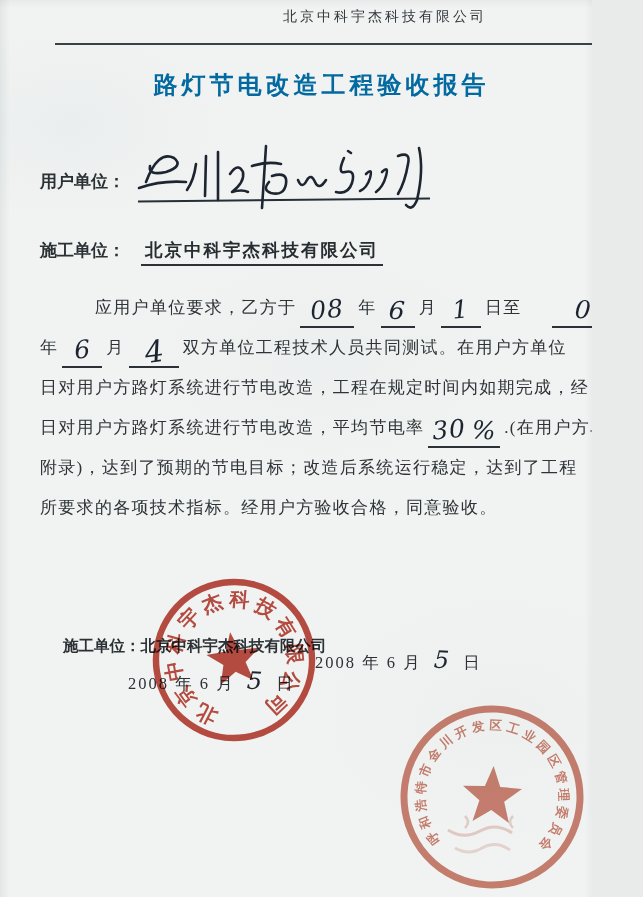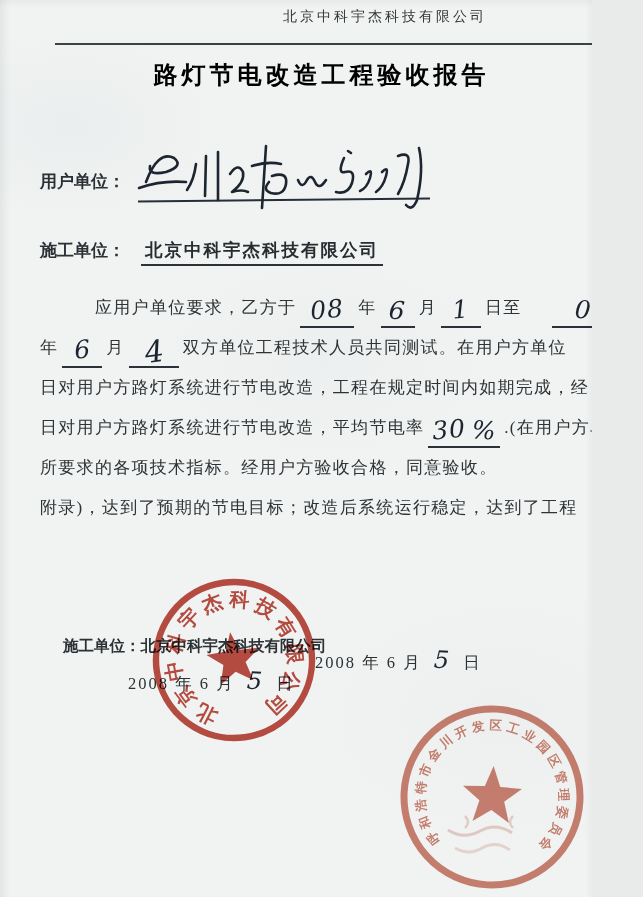--- a/index.html
+++ b/index.html
@@ -17,22 +17,22 @@
       linear-gradient(to right, rgba(140,152,156,.14), transparent 10px),
       linear-gradient(to bottom, rgba(140,152,156,.10), transparent 8px),
       linear-gradient(to left, rgba(140,152,156,.08), transparent 7px);
   }
   .hdr-company{
     position:absolute;top:8px;left:283px;width:220px;
     font-size:14px;letter-spacing:3px;color:#30373b;white-space:nowrap;
   }
   .hdr-rule{position:absolute;top:43px;left:55px;width:588px;height:2px;background:#3a4246;}
   .doc-title{
-    position:absolute;top:59px;left:0;width:643px;text-align:center;
-    font-size:24px;font-weight:bold;letter-spacing:4px;color:#000000;white-space:nowrap;
+    position:absolute;top:69px;left:0;width:643px;text-align:center;
+    font-size:24px;font-weight:bold;letter-spacing:4px;color:#0369a1;white-space:nowrap;
   }
   .field-row{position:absolute;left:40px;white-space:nowrap;font-weight:bold;font-size:17px;color:#2a3034;}
   .fr-user{top:170px;}
   .fr-builder{top:215px;margin-top:23px;}
   .builder-value{
     display:inline-block;margin-left:16px;font-weight:bold;font-size:17.5px;letter-spacing:2px;
     border-bottom:2px solid #2c3236;padding:0 4px 2px 4px;color:#262c30;
   }
   .hand-underline{
     position:absolute;left:138px;top:199px;width:292px;height:2px;background:#262e38;
@@ -112,22 +112,22 @@
     <div class="pline indent">
       <span>应用户单位要求，乙方于</span><span class="blank w56"><span class="hw hw-a">08</span></span><span>年</span><span class="blank w34"><span class="hw hw-b">6</span></span><span>月</span><span class="blank w40"><span class="hw hw-a">1</span></span><span>日至</span><span class="blank w82"><span class="hw hw-b">08</span></span>
     </div>
     <div class="pline">
       <span>年</span><span class="blank w40"><span class="hw hw-a">6</span></span><span>月</span><span class="blank w50"><span class="hw hw-big">4</span></span><span>双方单位工程技术人员共同测试。在用户方单位</span>
     </div>
     <div class="pline">日对用户方路灯系统进行节电改造，工程在规定时间内如期完成，经</div>
     <div class="pline">
       <span>日对用户方路灯系统进行节电改造，平均节电率</span><span class="blank w75"><span class="hw hw-a">30</span>&nbsp;<span class="hw hw-b">%</span></span><span>.(在用户方单位</span>
     </div>
+    <div class="pline">附录)，达到了预期的节电目标；改造后系统运行稳定，达到了工程</div>
     <div class="pline">所要求的各项技术指标。经用户方验收合格，同意验收。</div>
-    <div class="pline">附录)，达到了预期的节电目标；改造后系统运行稳定，达到了工程</div>
   </div>
 
   <div class="foot foot-left">
     <div>
       <span class="lbl">施工单位：</span><span>北京中科宇杰科技有限公司</span>
     </div>
     <div class="date-line fl-date">
       <span>2008</span>
       <span>年</span>
       <span>6</span>

